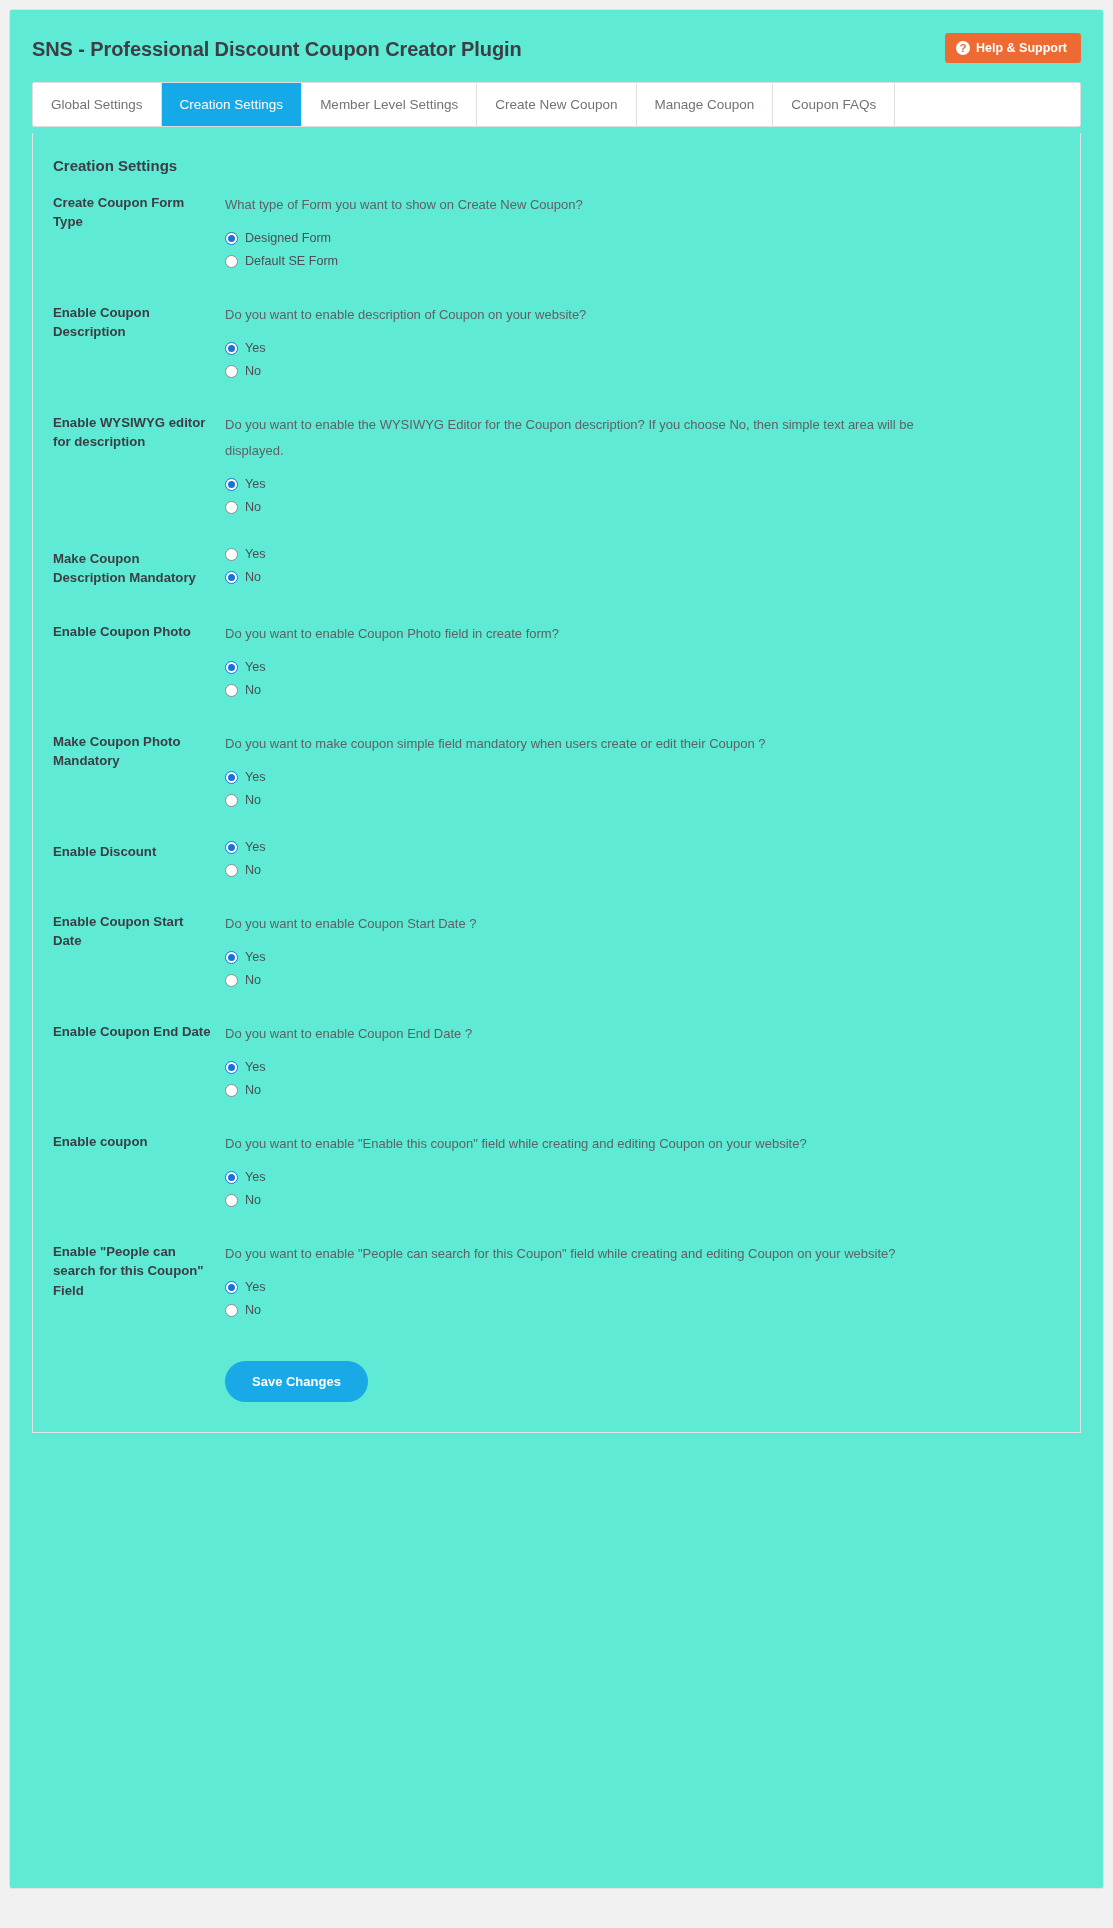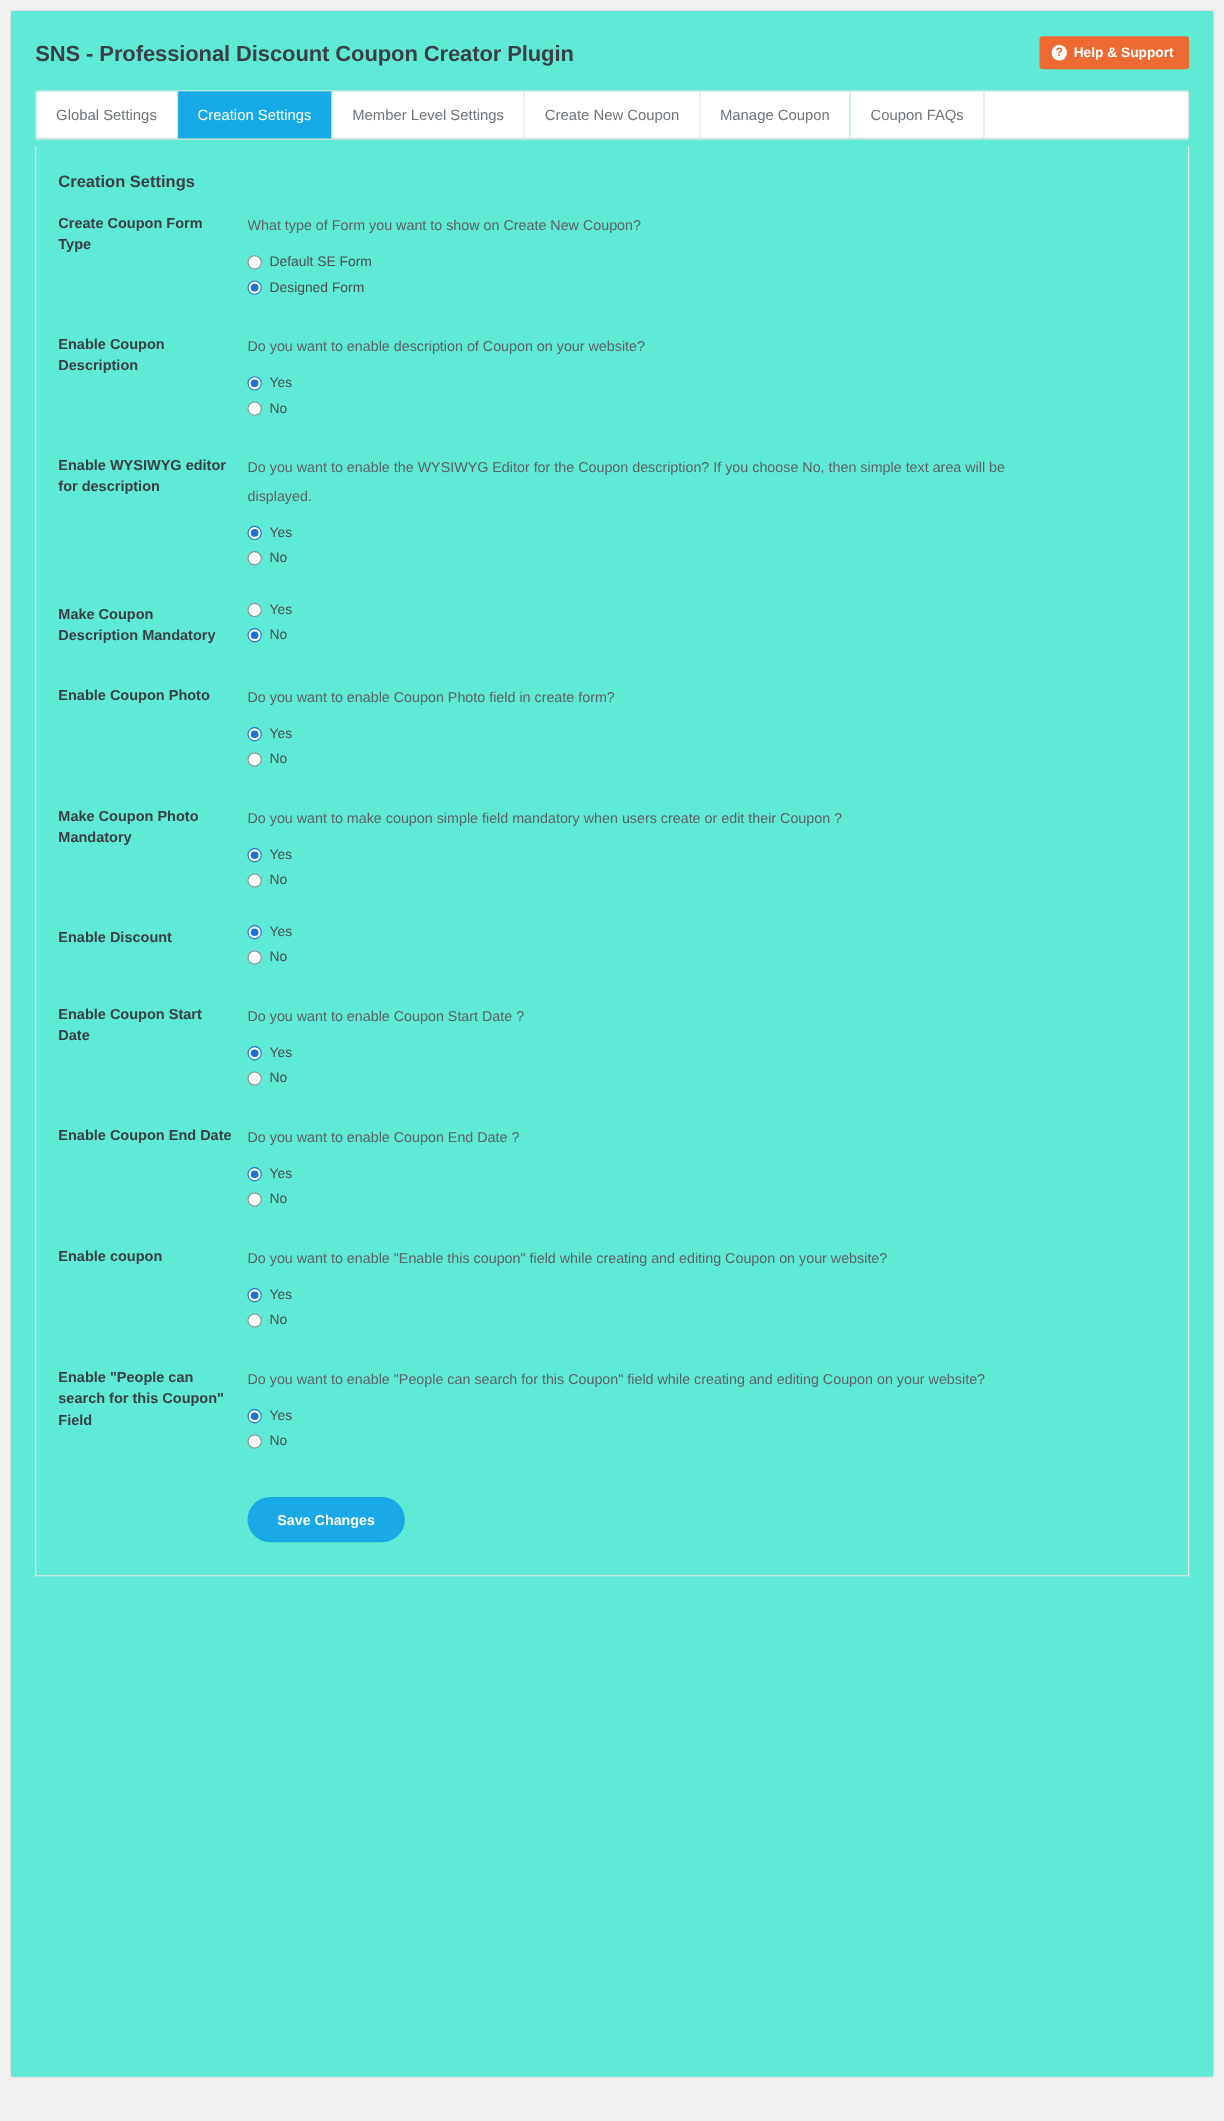--- a/index.html
+++ b/index.html
@@ -217,27 +217,27 @@
 
   <div class="settings-panel">
     <h2 class="panel-title">Creation Settings</h2>
 
     <div id="settings-list">
         <div class="setting-row">
           <div class="setting-label">Create Coupon Form Type</div>
           <div class="setting-body">
             <p class="setting-question">What type of Form you want to show on Create New Coupon?</p>
             <div class="radio-group">
+              <label class="radio-option checked">
+                <span class="radio-mark"></span>
+                <span class="radio-label">Designed Form</span>
+              </label>
               <label class="radio-option">
                 <span class="radio-mark"></span>
                 <span class="radio-label">Default SE Form</span>
-              </label>
-              <label class="radio-option checked">
-                <span class="radio-mark"></span>
-                <span class="radio-label">Designed Form</span>
               </label>
             </div>
           </div>
         </div>
         <div class="setting-row">
           <div class="setting-label">Enable Coupon Description</div>
           <div class="setting-body">
             <p class="setting-question">Do you want to enable description of Coupon on your website?</p>
             <div class="radio-group">
               <label class="radio-option checked">

